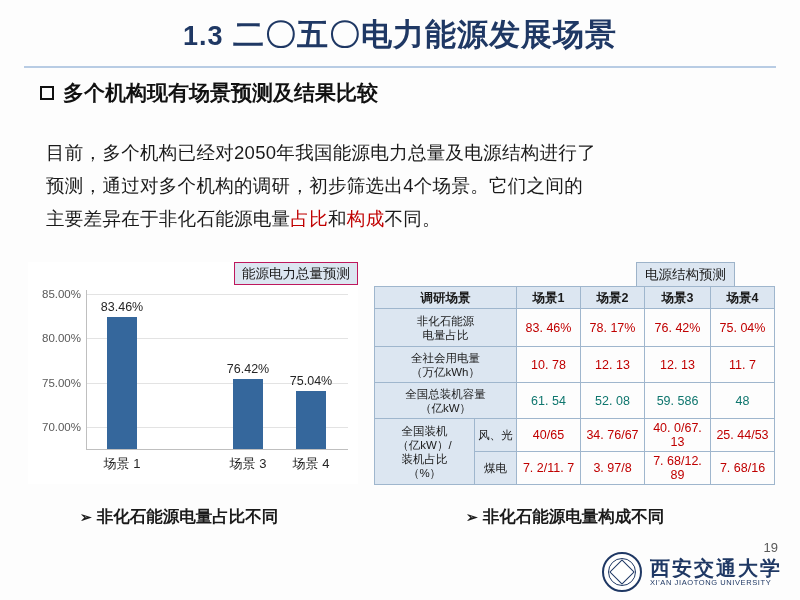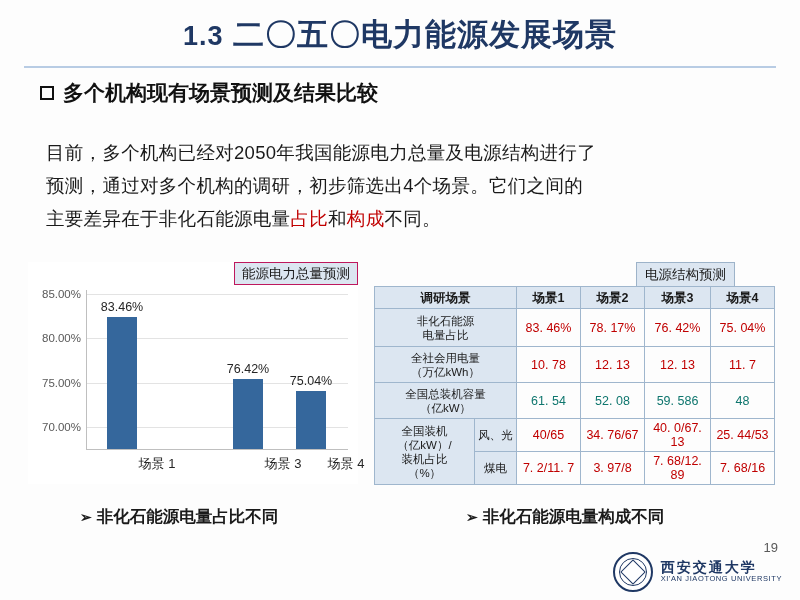--- a/index.html
+++ b/index.html
@@ -115,21 +115,20 @@
   }
   .xlab {
     position: absolute;
     top: 100%;
     left: 50%;
     transform: translateX(-50%);
     margin-top: 6px;
     font-size: 13px;
     color: #262626;
     white-space: nowrap;
-    margin-left: 35px;
   }
   
   .table-legend {
     position: absolute;
     left: 636px; top: 262px;
     background: #dce6f1;
     border: 1px solid #9db3c9;
     font-size: 13.5px;
     color: #1a1a1a;
     padding: 3px 8px;
@@ -212,21 +211,21 @@
     content: "";
     position: absolute;
     left: 50%; top: 50%;
     width: 16px; height: 16px;
     transform: translate(-50%,-50%) rotate(45deg);
     border: 1.5px solid #1f3864;
   }
   .logo-text { line-height: 1.05; }
   .logo-cn {
     font-family: Liberation Serif, serif;
-    font-size: 14px; font-weight: bold;
+    font-size: 20px; font-weight: bold;
     color: #1f3864;
     letter-spacing: 2px;
   }
   .logo-en {
     font-size: 7.5px;
     color: #1f3864;
     letter-spacing: 0.6px;
   }
 </style>
 </head>

